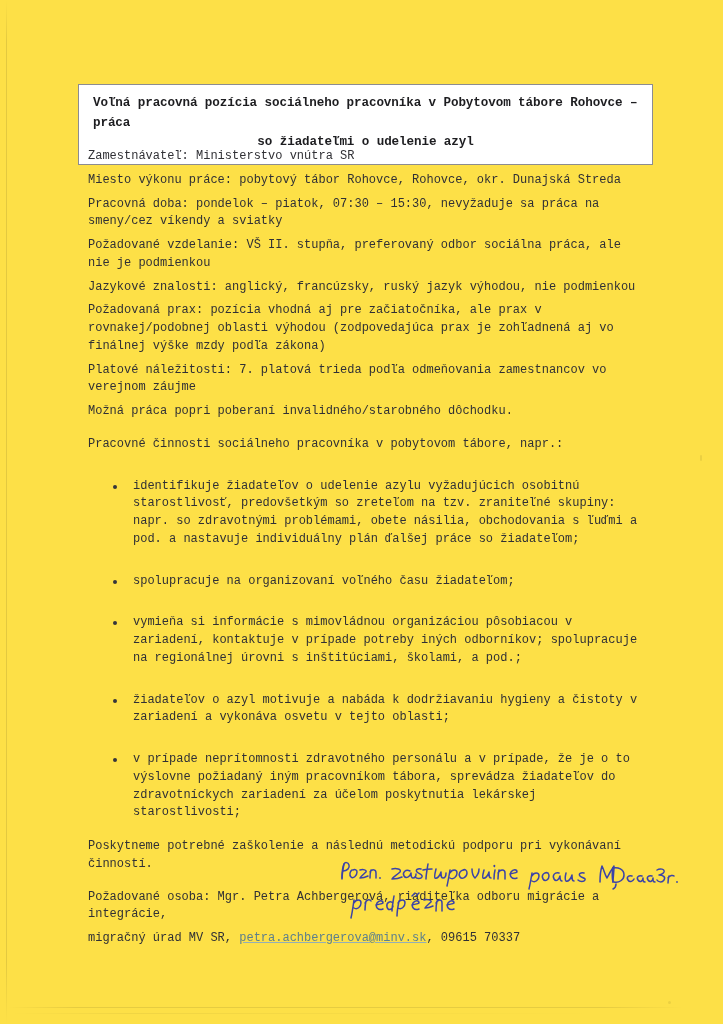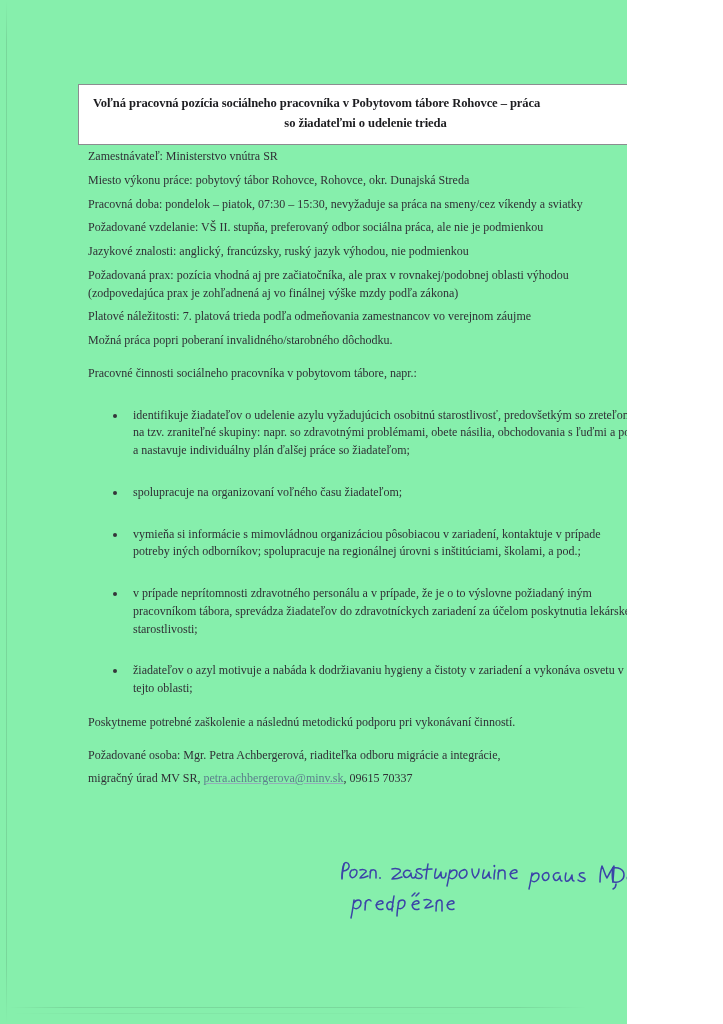--- a/index.html
+++ b/index.html
@@ -3,25 +3,25 @@
 <meta charset="utf-8">
 <title>Voľná pracovná pozícia — scan</title>
 <style>
   html, body {
     margin: 0;
     padding: 0;
     background: #ffffff;
   }
   .page {
     position: relative;
-    width: 627px;
+    width: 723px;
     height: 1024px;
-    background: #86efac;
+    background: #fde047;
     overflow: hidden;
-    font-family: Liberation Serif, serif;
+    font-family: Liberation Mono, monospace;
     color: #2b2b2f;
     -webkit-font-smoothing: antialiased;
   }
   
   .scan-edge-left {
     position: absolute;
     left: 6px; top: 0; bottom: 0;
     width: 1px;
     background: linear-gradient(to bottom, rgba(0,0,0,0.00), rgba(0,0,0,0.10) 4%, rgba(0,0,0,0.10) 94%, rgba(0,0,0,0.00));
   }
@@ -131,21 +131,21 @@
 <div class="page">
 
   <div class="scan-edge-left"></div>
   <div class="scan-edge-bottom"></div>
   <div class="scan-edge-bottom2"></div>
   <div class="speck" style="left:668px; top:1001px;"></div>
   <div class="speck" style="left:700px; top:455px; width:2px; height:6px; border-radius:1px;"></div>
 
   <div class="title-box">
     <div class="title-line title-line-1">Voľná pracovná pozícia sociálneho pracovníka v Pobytovom tábore Rohovce – práca</div>
-    <div class="title-line title-line-2">so žiadateľmi o udelenie trieda</div>
+    <div class="title-line title-line-2">so žiadateľmi o udelenie azyl</div>
   </div>
 
   <div class="body">
 
     <div>
       <p class="para">Zamestnávateľ: Ministerstvo vnútra SR</p>
       <p class="para">Miesto výkonu práce: pobytový tábor Rohovce, Rohovce, okr. Dunajská Streda</p>
       <p class="para">Pracovná doba: pondelok – piatok, 07:30 – 15:30, nevyžaduje sa práca na smeny/cez víkendy a sviatky</p>
       <p class="para">Požadované vzdelanie: VŠ II. stupňa, preferovaný odbor sociálna práca, ale nie je podmienkou</p>
       <p class="para">Jazykové znalosti: anglický, francúzsky, ruský jazyk výhodou, nie podmienkou</p>
@@ -155,22 +155,22 @@
     </div>
 
     <div class="gap-md"></div>
 
     <p class="para">Pracovné činnosti sociálneho pracovníka v pobytovom tábore, napr.:</p>
 
     <ul class="duties">
       <li>identifikuje žiadateľov o udelenie azylu vyžadujúcich osobitnú starostlivosť, predovšetkým so zreteľom na tzv. zraniteľné skupiny: napr. so zdravotnými problémami, obete násilia, obchodovania s ľuďmi a pod. a nastavuje individuálny plán ďalšej práce so žiadateľom;</li>
       <li>spolupracuje na organizovaní voľného času žiadateľom;</li>
       <li>vymieňa si informácie s mimovládnou organizáciou pôsobiacou v zariadení, kontaktuje v prípade potreby iných odborníkov; spolupracuje na regionálnej úrovni s inštitúciami, školami, a pod.;</li>
+      <li>žiadateľov o azyl motivuje a nabáda k dodržiavaniu hygieny a čistoty v zariadení a  vykonáva osvetu v tejto oblasti;</li>
       <li>v prípade neprítomnosti zdravotného personálu a v prípade, že je o to výslovne požiadaný iným pracovníkom tábora, sprevádza žiadateľov do zdravotníckych zariadení za účelom poskytnutia  lekárskej starostlivosti;</li>
-      <li>žiadateľov o azyl motivuje a nabáda k dodržiavaniu hygieny a čistoty v zariadení a  vykonáva osvetu v tejto oblasti;</li>
     </ul>
 
     <div class="gap-md"></div>
 
     <p class="para">Poskytneme potrebné zaškolenie a následnú metodickú podporu pri vykonávaní činností.</p>
 
     <div class="gap-md"></div>
 
     <p class="para">Požadované osoba: Mgr. Petra Achbergerová, riaditeľka odboru migrácie a integrácie,</p>
     <p class="para"><span>migračný úrad MV SR, </span><a class="mail" href="#">petra.achbergerova@minv.sk</a><span>, 09615 70337</span></p>

